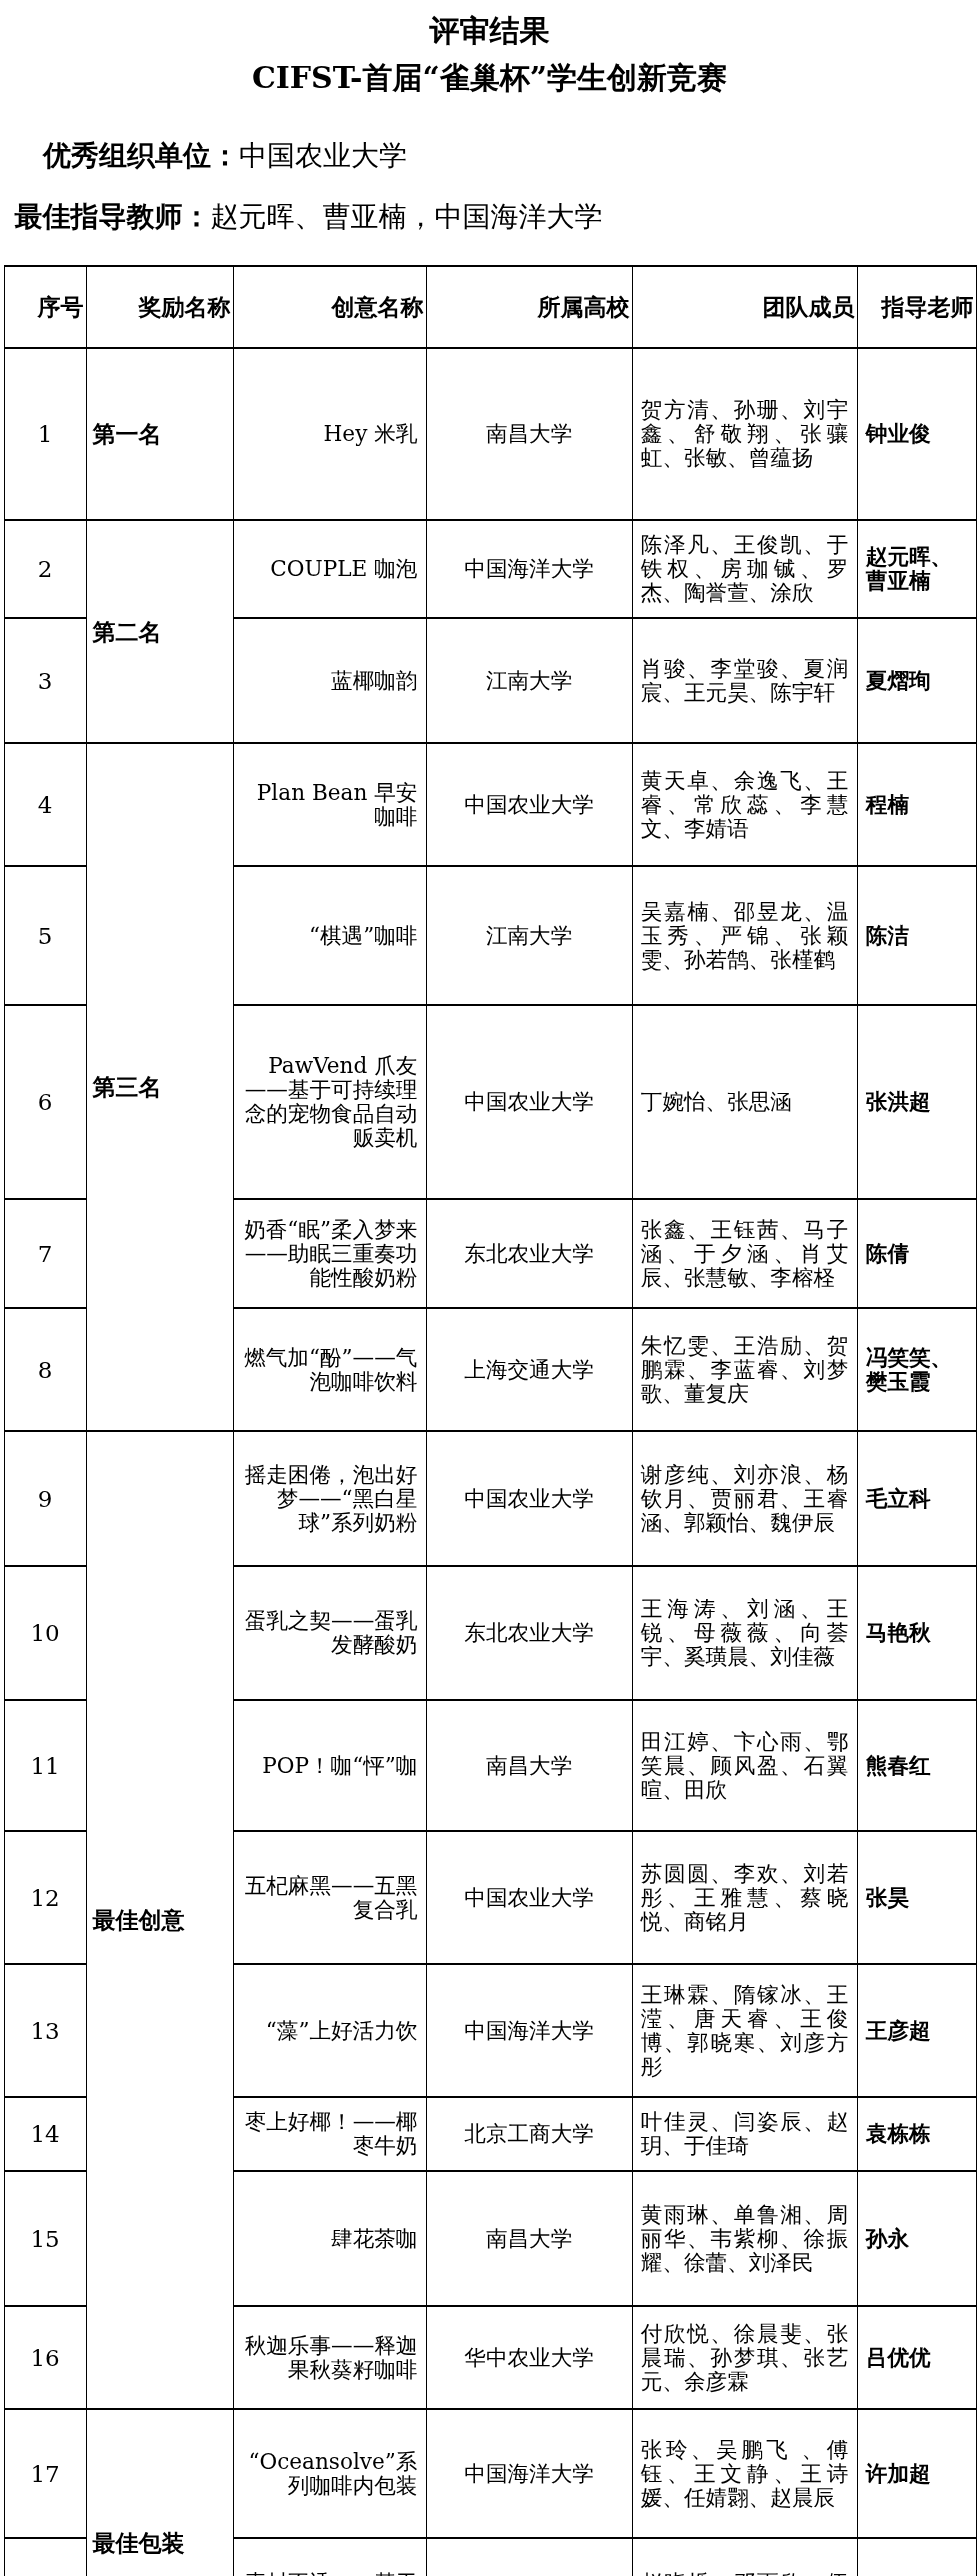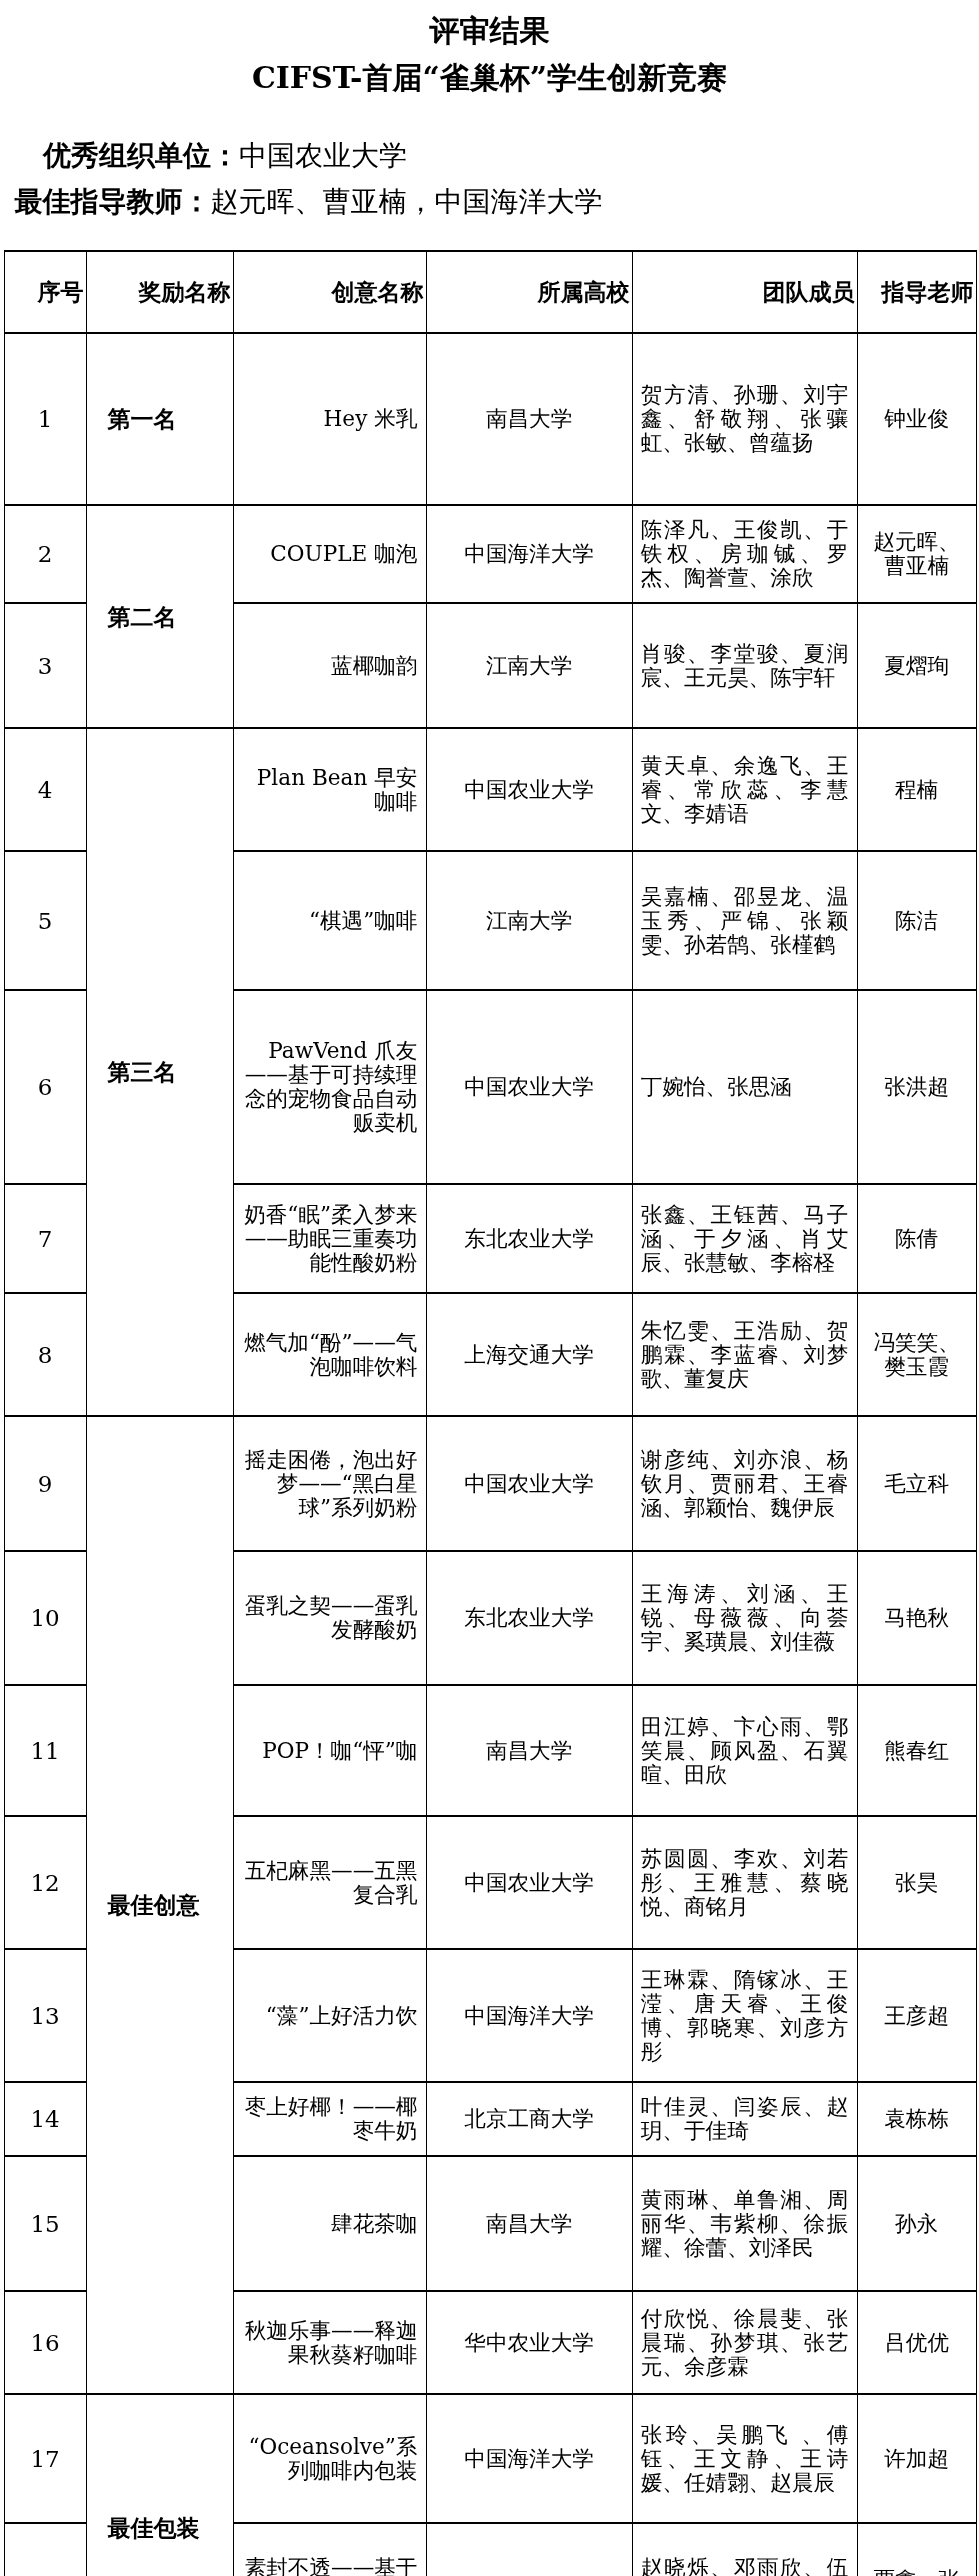--- a/index.html
+++ b/index.html
@@ -2,39 +2,39 @@
 <html style="font-size:8.2px"><head>
 <meta charset="utf-8">
 <style>
   html,body{margin:0;padding:0;background:#fff;color:#000;}
   body{width:979px;height:2711px;overflow:hidden;
        font-family:"DejaVu Serif","Liberation Serif",serif;}
   .title-block{text-align:center;margin-top:7.2px;}
   .title-line{font-weight:bold;font-size:30px;line-height:47px;}
   .info-line{margin-left:14.4px;font-size:28px;line-height:32px;}
   .info-line.first{margin-top:39px;margin-left:43px;}
-  .info-line.second{margin-top:14px;}
+  .info-line.second{margin-top:29px;}
   .info-label{font-weight:bold;font-family:"DejaVu Sans","Liberation Sans",sans-serif;}
   .info-value{font-weight:normal;}
   table.results{border-collapse:collapse;table-layout:fixed;margin:32px 0 0 3.6px;width:973px;}
   .results th,.results td{
     border:1px solid #000;border-top-width:2.6px;border-bottom-width:2.6px;
     font-size:21.6px;line-height:24px;vertical-align:middle;
     padding:1px 8.2px;word-break:break-all;}
   .results thead th{
     height:78px;text-align:right;font-size:23px;padding:1px 2.1px;
     font-weight:bold;font-family:"DejaVu Sans","Liberation Sans",sans-serif;}
   td.cell-no{text-align:center;font-size:23px;padding:1px 2.1px;}
   td.cell-award{
-    font-weight:bold;font-size:23px;text-align:left;padding-left:21px;
+    font-weight:bold;font-size:23px;text-align:left;padding-left:6px;
     font-family:"DejaVu Sans","Liberation Sans",sans-serif;}
   td.cell-idea{text-align:right;}
   td.cell-university{text-align:center;padding:1px 3.1px;}
   td.cell-team{text-align:justify;}
-  td.cell-advisor{text-align:center;}
+  td.cell-advisor{text-align:left;font-weight:bold;}
 </style>
 </head>
 <body>
 
 <div class="title-block">
   <div class="title-line">评审结果</div>
   <div class="title-line">CIFST-首届“雀巢杯”学生创新竞赛</div>
 </div>
 
 <div class="info-line first">

